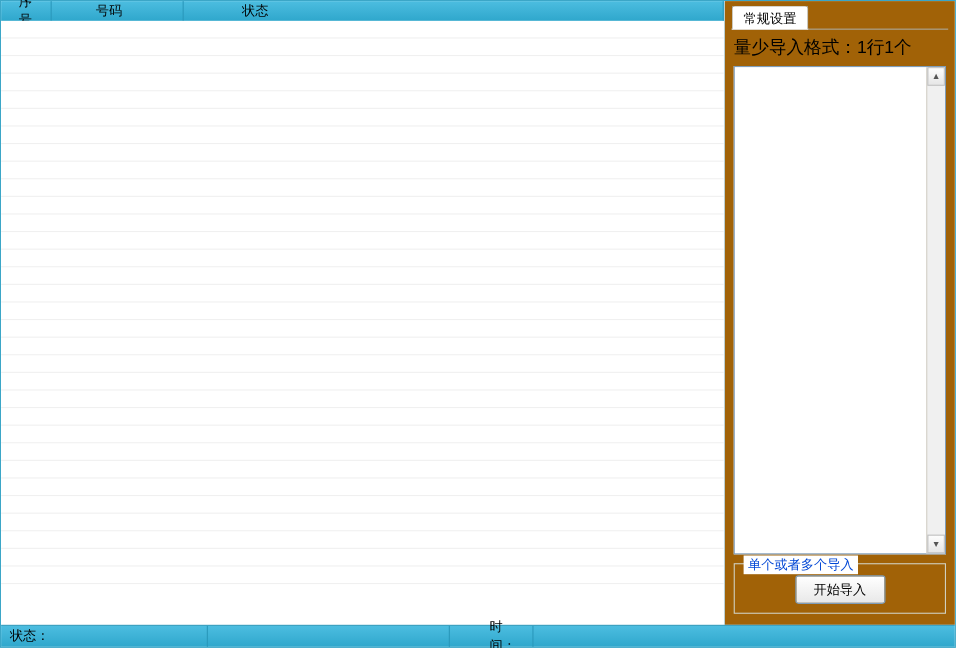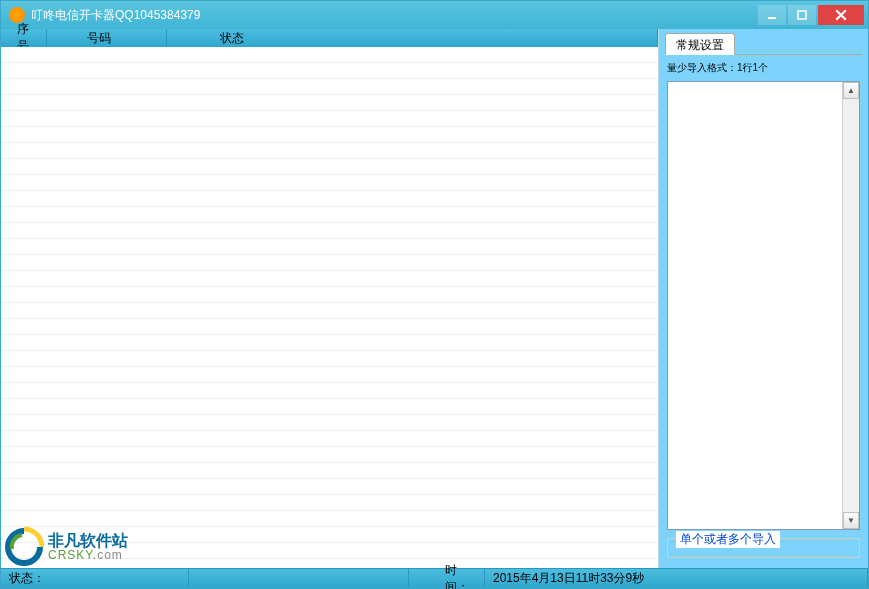--- a/index.html
+++ b/index.html
@@ -18,25 +18,25 @@
     
     .left-panel { flex: 1; display: flex; flex-direction: column; border-right: 1px solid #b8d8e6; }
     .table-header { height: 18px; background: linear-gradient(to bottom, #4cbde0, #2fa7cc); display: flex; color: #000; }
     .th { padding: 2px 16px; border-right: 1px solid #2a98bb; font-size: 12px; display: flex; align-items: center; font-family: Liberation Mono, monospace; }
     .th-seq { width: 46px; }
     .th-num { width: 96px; margin-left: 24px; }
     .th-status { flex: 1; margin-left: 37px; }
     .table-body { flex: 1; background: #fff; overflow: hidden; }
     .row { height: 16px; border-bottom: 1px solid #f0f0f0; }
     
-    .right-panel { width: 209px; display: flex; flex-direction: column; padding: 4px 6px; background: #7dd3fc; }
+    .right-panel { width: 209px; display: flex; flex-direction: column; padding: 4px 6px; background: #a16207; }
     .tab-row { height: 22px; display: flex; border-bottom: 1px solid #aca899; }
     .tab { padding: 3px 10px 2px; background: #fff; border: 1px solid #aca899; border-bottom: 1px solid #fff; margin-bottom: -1px; font-size: 12px; border-radius: 3px 3px 0 0; }
     .tab-content { flex: 1; padding: 6px 2px; display: flex; flex-direction: column; }
-    .format-line { font-size: 10px; margin-bottom: 6px; }
+    .format-line { font-size: 16px; margin-bottom: 6px; }
     .textarea-wrap { flex: 1; border: 1px solid #7f9db9; position: relative; background: #fff; margin-bottom: 6px; }
     .textarea-scroll { position: absolute; right: 0; top: 0; bottom: 0; width: 17px; background: #f0f0f0; border-left: 1px solid #d4d0c8; display: flex; flex-direction: column; justify-content: space-between; }
     .scroll-btn { height: 17px; background: linear-gradient(to bottom,#fdfdfd,#e6e6e6); border: 1px solid #c0c0c0; display: flex; align-items: center; justify-content: center; font-size: 8px; color: #555; }
     
     .import-group { border: 1px solid #d0d0c0; padding: 10px 8px 8px; position: relative; margin-top: 2px; }
     .import-legend { position: absolute; top: -8px; left: 8px; background: #fff; padding: 0 4px; font-size: 12px; color: #0046d5; }
     .thread-row { display: flex; align-items: center; margin-bottom: 10px; padding-left: 12px; }
     .thread-label { font-size: 12px; margin-right: 4px; }
     .thread-input { width: 90px; height: 20px; border: 1px solid #7f9db9; padding: 2px 4px; font-size: 12px; }
     .btn-row { display: flex; gap: 8px; justify-content: center; }
@@ -53,42 +53,20 @@
     .watermark-icon { width: 40px; height: 40px; }
     .watermark-text { display: flex; flex-direction: column; line-height: 1.1; }
     .watermark-cn { font-size: 16px; color: #0a6b9e; font-weight: bold; }
     .watermark-en { font-size: 12px; color: #5aa035; letter-spacing: 1px; }
     .watermark-en .com { color: #888; }
   </style>
 </head>
 <body>
 
 <div class="window">
-  <div class="titlebar">
-    <div class="titlebar-icon"></div>
-    <div class="titlebar-title">叮咚电信开卡器QQ1045384379</div>
-    <div class="titlebar-controls">
-      <button class="titlebar-btn">
-        <svg width="10" height="10" viewBox="0 0 10 10">
-            <line x1="1" y1="8" x2="9" y2="8" stroke="#fff" stroke-width="2"></line>
-          </svg>
-      </button>
-      <button class="titlebar-btn">
-        <svg width="10" height="10" viewBox="0 0 10 10">
-            <rect x="1" y="1" width="8" height="8" fill="none" stroke="#fff" stroke-width="1.5"></rect>
-          </svg>
-      </button>
-      <button class="titlebar-btn close">
-        <svg width="12" height="12" viewBox="0 0 10 10">
-            <line x1="1" y1="1" x2="9" y2="9" stroke="#fff" stroke-width="1.8"></line>
-            <line x1="9" y1="1" x2="1" y2="9" stroke="#fff" stroke-width="1.8"></line>
-          </svg>
-      </button>
-    </div>
-  </div>
 
   <div class="content">
     <div class="left-panel">
       <div class="table-header">
         <div class="th th-seq">序号</div>
         <div class="th th-num">号码</div>
         <div class="th th-status">状态</div>
       </div>
       <div class="table-body">
         <div class="row"></div>
@@ -134,37 +112,26 @@
         <div class="format-line">量少导入格式：1行1个</div>
         <div class="textarea-wrap">
           <div class="textarea-scroll">
             <div class="scroll-btn">▲</div>
             <div class="scroll-btn">▼</div>
           </div>
         </div>
         <fieldset class="import-group">
           <div class="import-legend">单个或者多个导入</div>
           <div class="btn-row">
+            <button class="action-btn">开始导入</button>
           </div>
         </fieldset>
       </div>
     </div>
   </div>
 
   <div class="statusbar">
     <div class="status-cell status-label">状态：</div>
     <div class="status-cell status-value"></div>
     <div class="status-cell time-label">时间：</div>
-    <div class="status-cell time-value">2015年4月13日11时33分9秒</div>
   </div>
 
-  <div class="watermark">
-    <svg class="watermark-icon" viewBox="0 0 40 40">
-      <path d="M20 4 A16 16 0 1 0 36 20" fill="none" stroke="#0a6b9e" stroke-width="6"></path>
-      <path d="M20 2 A18 18 0 0 1 38 20" fill="none" stroke="#ffcc33" stroke-width="5"></path>
-      <path d="M18 8 A12 12 0 0 0 8 22" fill="none" stroke="#5aa035" stroke-width="4"></path>
-    </svg>
-    <div class="watermark-text">
-      <span class="watermark-cn">非凡软件站</span>
-      <span class="watermark-en"><span>CRSKY</span><span class="com">.com</span></span>
-    </div>
-  </div>
 </div>
 
 </body></html>

